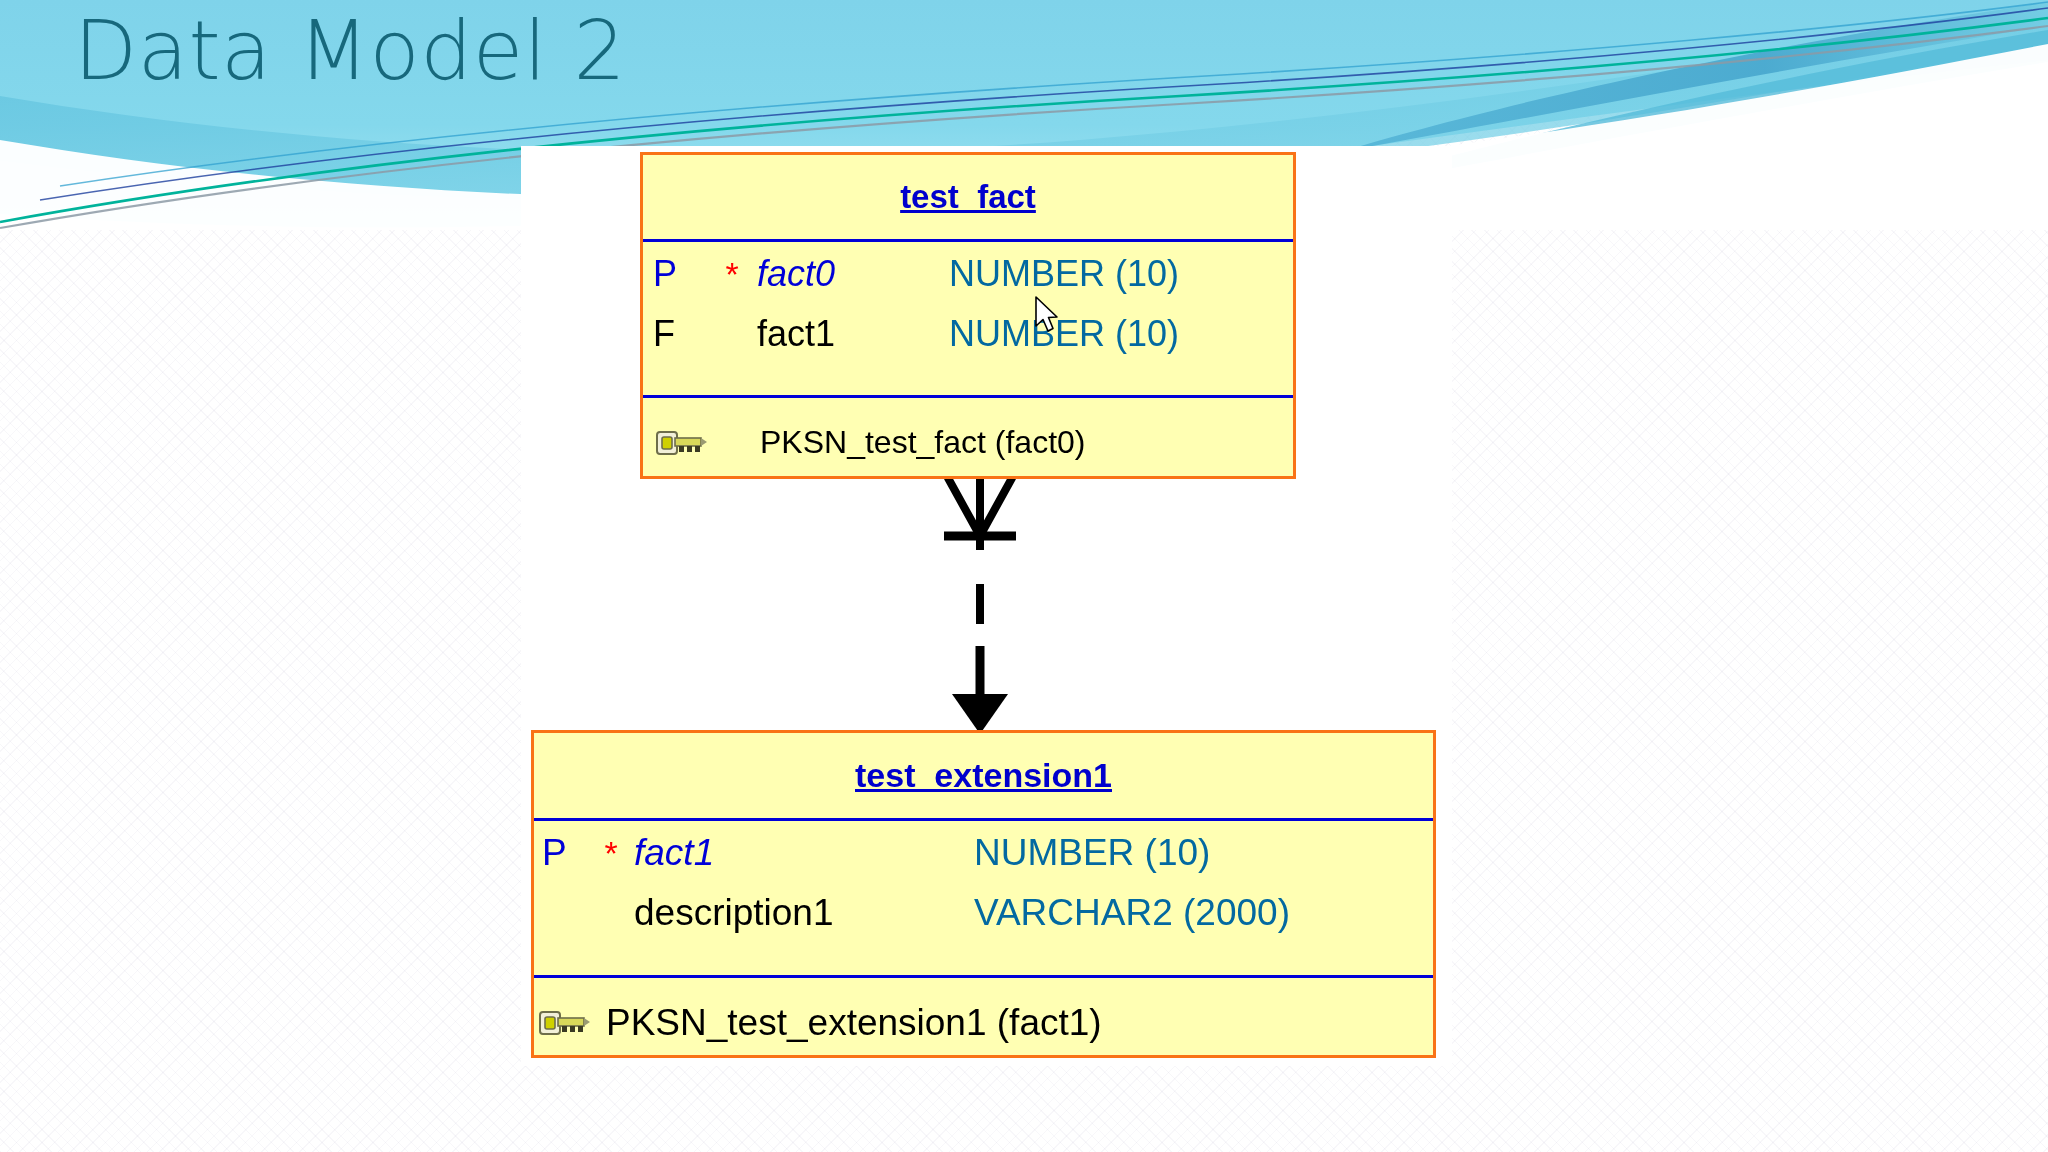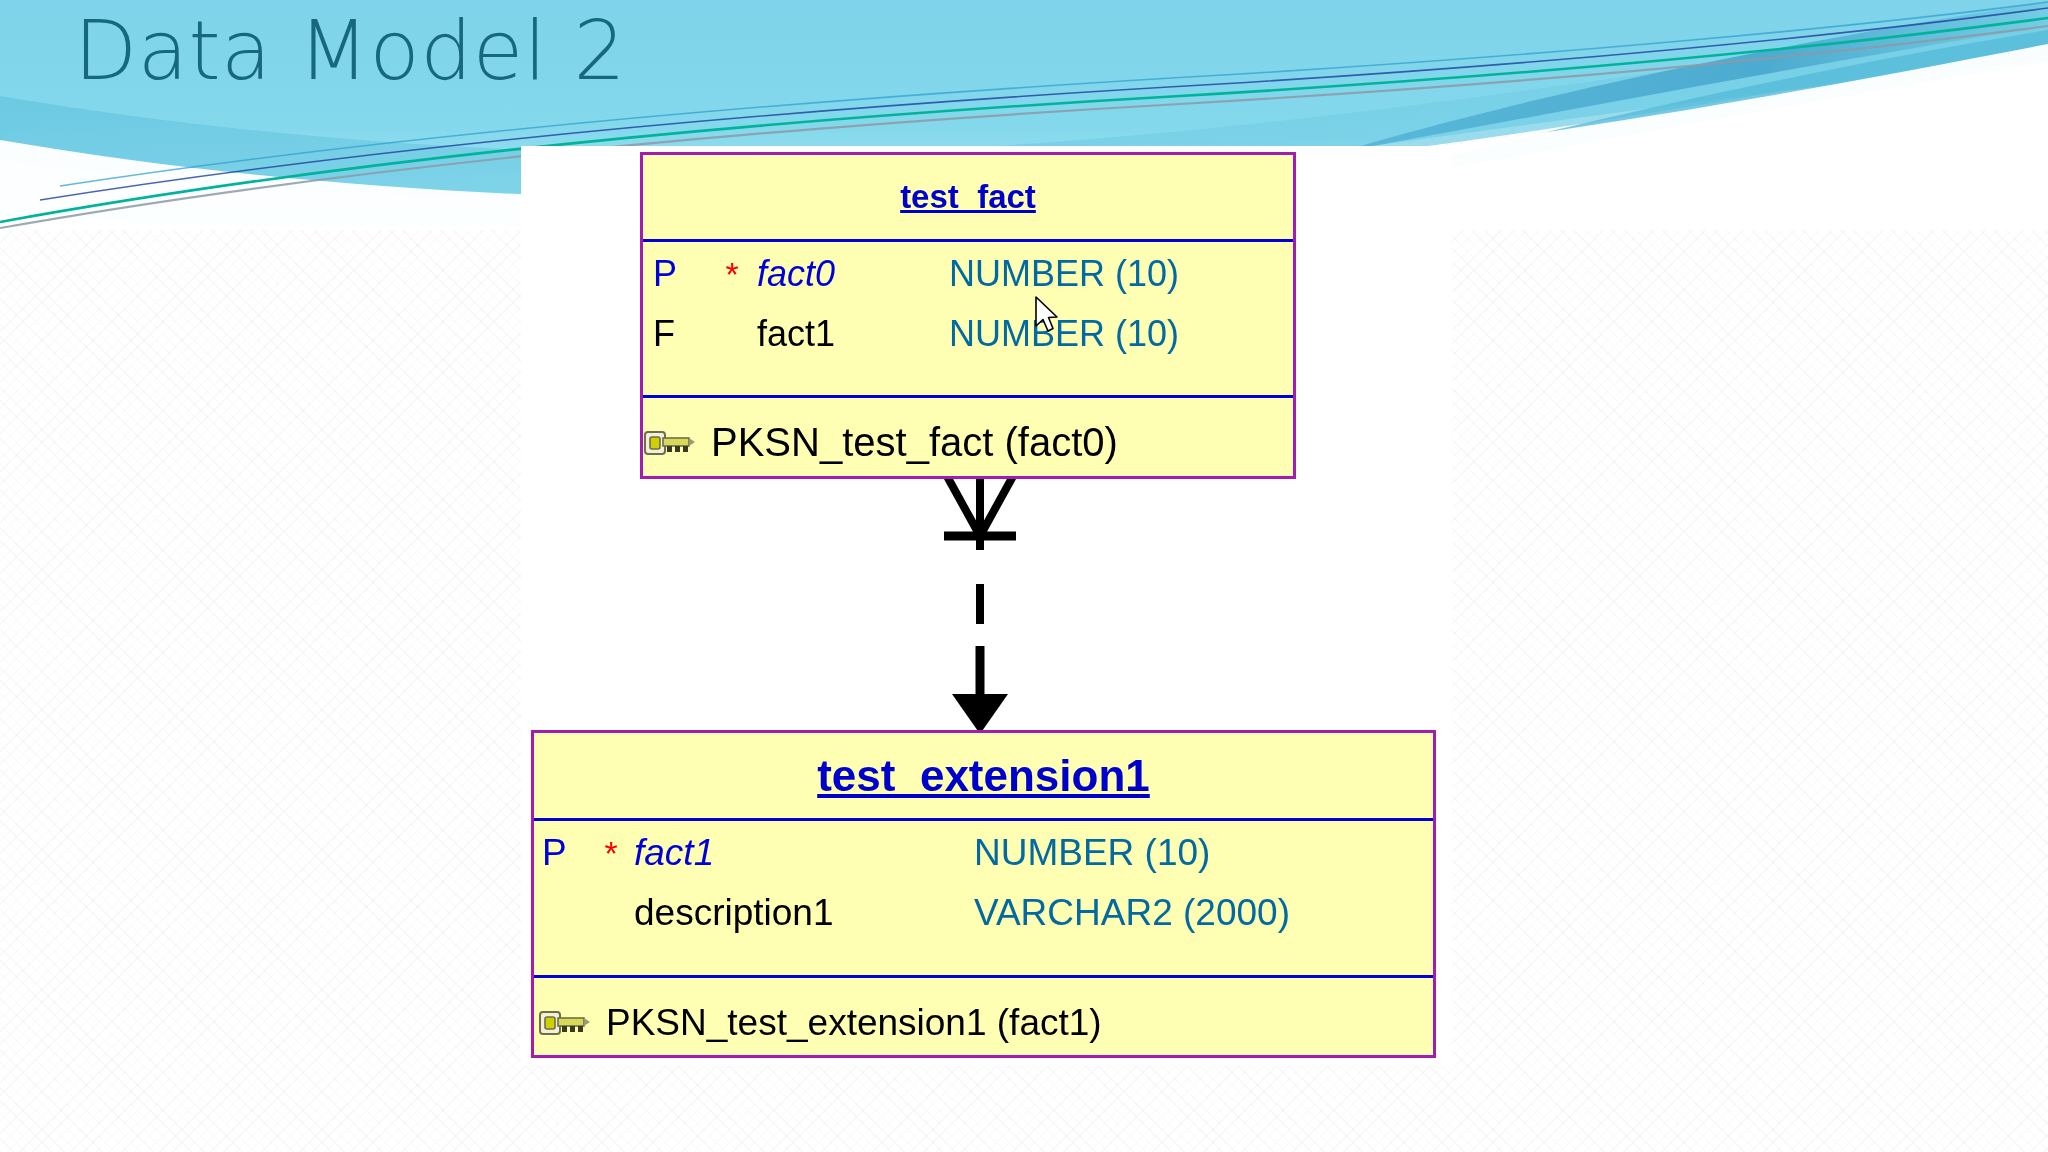--- a/index.html
+++ b/index.html
@@ -78,21 +78,21 @@
     width: 931px;
     height: 920px;
     background: #ffffff;
     z-index: 3;
   }
 
   
   .entity {
     position: absolute;
     background: #ffffb3;
-    border: 3px solid #a21caf;
+    border: 3px solid #f97316;
     box-sizing: border-box;
   }
   .entity-title {
     text-align: center;
     font-family: "Liberation Sans", sans-serif;
     font-weight: bold;
     color: #0000cd;
     text-decoration: underline;
     white-space: nowrap;
   }
@@ -161,33 +161,35 @@
     font-size: 36px;
     line-height: 59px;
     padding-left: 10px;
   }
   #entity-test-fact .col-key  { width: 54px; }
   #entity-test-fact .col-star { width: 50px; font-size: 34px; }
   #entity-test-fact .col-name { width: 192px; }
   #entity-test-fact .col-type { width: 300px; }
   #entity-test-fact .entity-footer {
     height: 89px;
-    font-size: 40px;
+    padding-left: 12px;
+    font-size: 32px;
+    gap: 37px;
   }
   #entity-test-fact .key-icon { width: 54px; height: 34px; margin-right: 14px; }
 
   
   #entity-test-extension1 {
     left: 531px;
     top: 730px;
     width: 905px;
     height: 328px;
   }
   #entity-test-extension1 .entity-title {
-    font-size: 44px;
+    font-size: 34px;
     line-height: 85px;
     height: 85px;
   }
   #entity-test-extension1 .entity-attrs { height: 146px; }
   #entity-test-extension1 .attr-row {
     font-size: 37px;
     line-height: 59px;
     padding-left: 8px;
   }
   #entity-test-extension1 .col-key  { width: 46px; }

